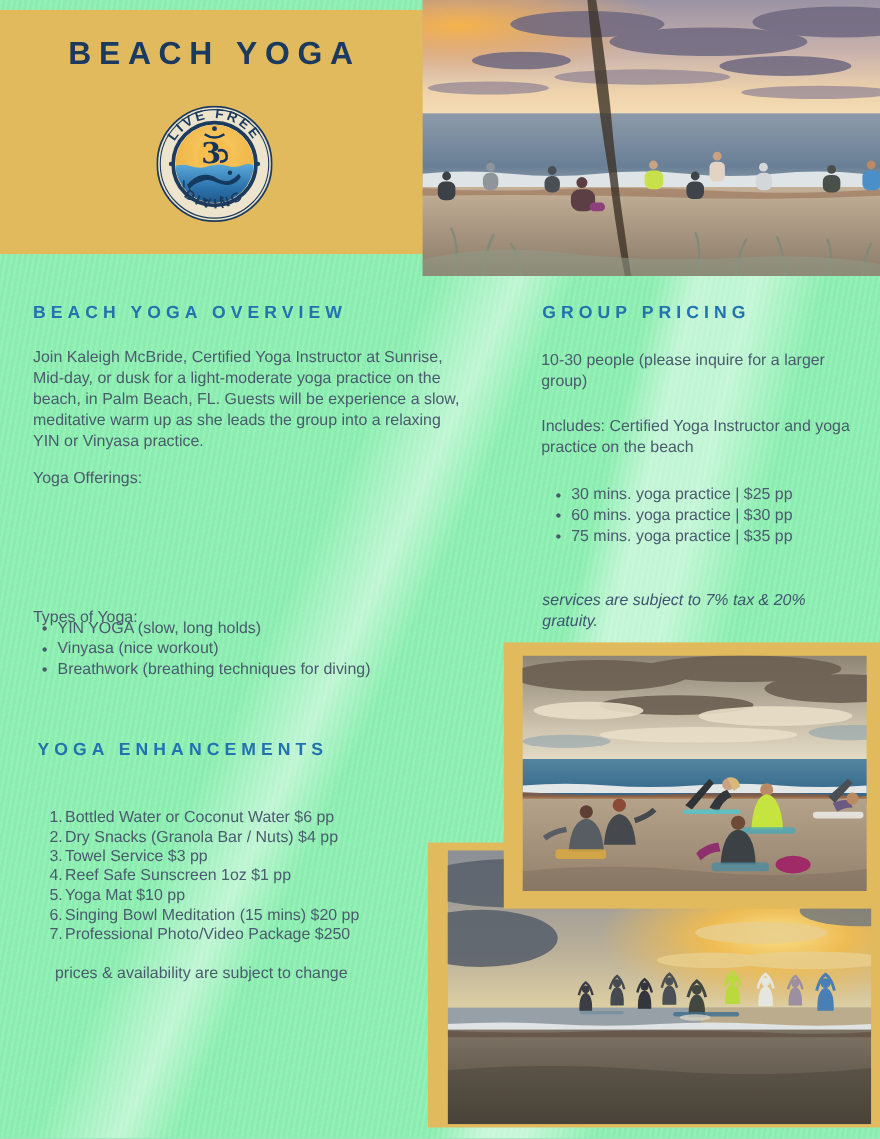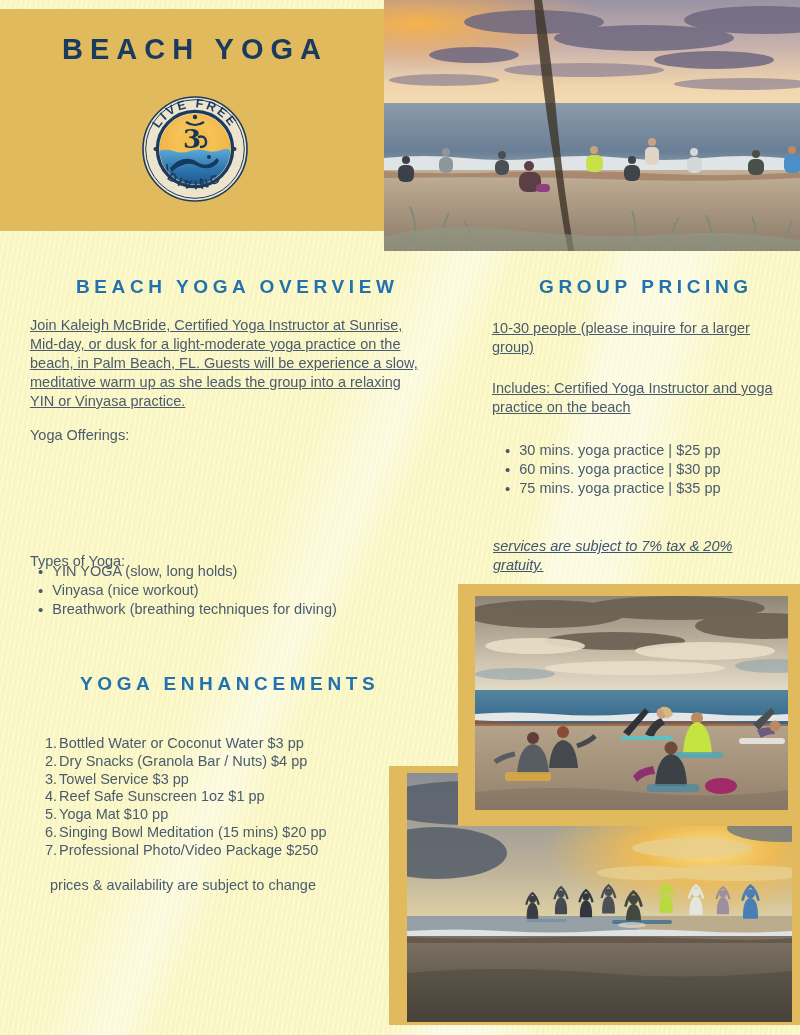--- a/index.html
+++ b/index.html
@@ -1,37 +1,37 @@
 <!DOCTYPE html>
 <html><head>
 <meta charset="utf-8">
 <style>
   html,body{margin:0;padding:0;}
   body{font-family:"Liberation Sans", sans-serif;background:#c7d4d8;}
-  .page{position:relative;width:800px;height:1035px;background:#fef9c3;overflow:hidden;margin:0 auto;}
+  .page{position:relative;width:800px;height:1035px;background:#86efac;overflow:hidden;margin:0 auto;}
   
   .page::before{content:"";position:absolute;inset:0;pointer-events:none;z-index:0;
     background:
       linear-gradient(115deg, transparent 40%, rgba(255,255,255,.45) 46%, transparent 50%),
       linear-gradient(105deg, transparent 62%, rgba(255,255,255,.5) 70%, transparent 76%),
       linear-gradient(284deg, transparent 30%, rgba(255,255,255,.35) 34%, transparent 38%),
       repeating-linear-gradient(100deg, rgba(255,255,255,.12) 0 2px, rgba(190,210,216,.10) 2px 5px);
   }
   .abs{position:absolute;}
   
   .banner{left:0;top:9px;width:390px;height:222px;background:#e0ba5c;z-index:1;}
   .title{left:0;top:33px;width:390px;text-align:center;color:#1b3a60;font-size:29px;font-weight:bold;letter-spacing:7px;z-index:2;white-space:nowrap;}
   .logo{left:142px;top:96px;width:106px;height:106px;z-index:2;}
   .photo{display:block;}
   .top-photo{left:384px;top:0;width:416px;height:251px;z-index:3;}
   
-  .h-blue{color:#2272b0;font-weight:bold;font-size:19px;letter-spacing:4.6px;white-space:nowrap;z-index:2;margin-left:46px;}
+  .h-blue{color:#2272b0;font-weight:bold;font-size:16px;letter-spacing:4.6px;white-space:nowrap;z-index:2;}
   
   .body-txt{color:#4a5b6e;font-size:14.5px;line-height:19px;white-space:nowrap;z-index:2;}
-  .b-line{white-space:nowrap;text-decoration:underline;}
+  .b-line{white-space:nowrap;}
   .blist .b-item{display:flex;align-items:flex-start;line-height:19px;}
   .blist .b-item::before{content:"\2022";margin:0 9px 0 8px;font-size:15px;}
   .nlist .n-item{display:flex;line-height:17.8px;}
   .nlist .num{flex:0 0 auto;padding-right:2px;}
   .italic{font-style:italic;color:#3f5570;}
   
   .bottom-panel{left:389px;top:766px;width:411px;height:259px;background:#e0ba5c;z-index:4;}
   .bottom-photo{left:407px;top:773px;width:385px;height:249px;z-index:5;}
   .mid-frame{left:458px;top:584px;width:354px;height:242px;background:#e0ba5c;z-index:6;}
   .mid-photo{left:475px;top:596px;width:313px;height:214px;z-index:7;}
@@ -213,21 +213,21 @@
       </div>
     <div class="b-item">
         <span>Breathwork (breathing techniques for diving)</span>
       </div>
   </div>
 
   <div class="abs h-blue" style="left:34px;top:673px;">YOGA ENHANCEMENTS</div>
   <div class="abs body-txt nlist" style="left:45px;top:735px;">
     <div class="n-item">
         <span class="num">1.</span>
-        <span>Bottled Water or Coconut Water $3 pp</span>
+        <span>Bottled Water or Coconut Water $6 pp</span>
       </div>
     <div class="n-item">
         <span class="num">2.</span>
         <span>Dry Snacks (Granola Bar / Nuts) $4 pp</span>
       </div>
     <div class="n-item">
         <span class="num">3.</span>
         <span>Towel Service $3 pp</span>
       </div>
     <div class="n-item">

